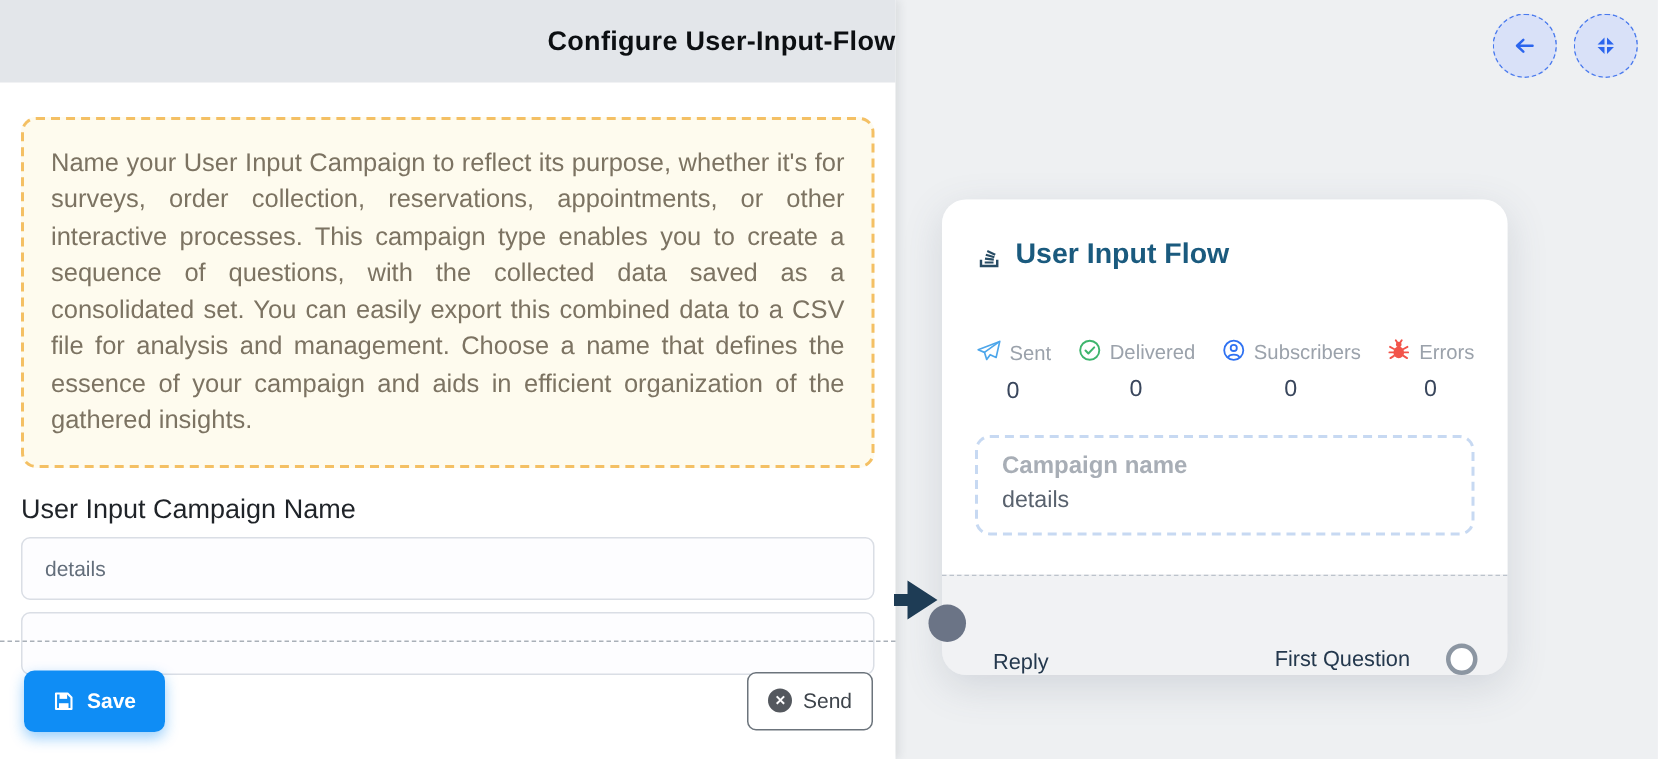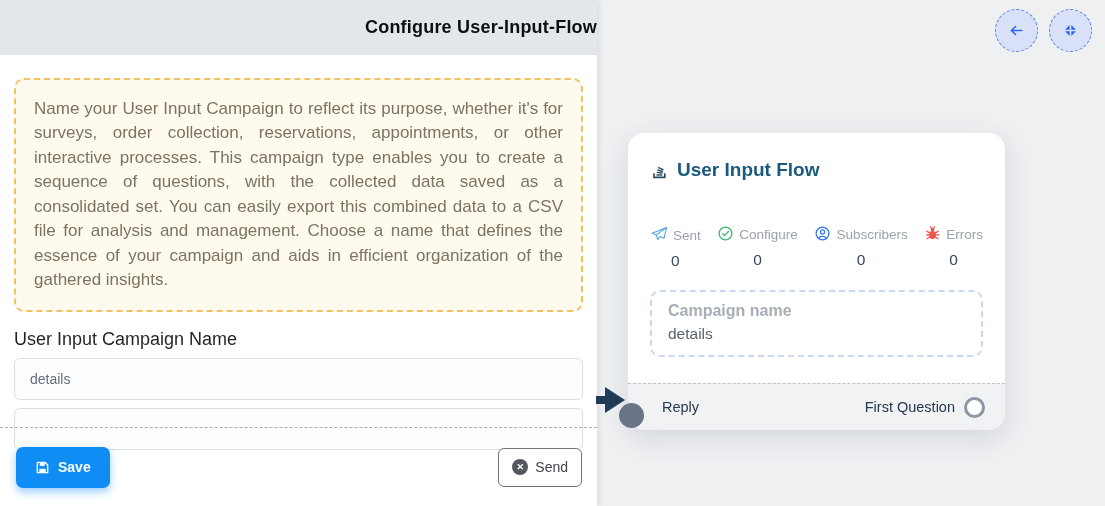--- a/index.html
+++ b/index.html
@@ -41,24 +41,24 @@
   .card-body{background:#fff;border-radius:16px 16px 0 0;padding:24px 22px 26px;}
   .card-title{display:flex;align-items:center;gap:8px;color:#1a5a7e;font-size:19px;font-weight:bold;line-height:26px;}
   .stats-row{display:flex;justify-content:space-between;margin-top:42px;}
   .stat{display:flex;flex-direction:column;align-items:center;}
   .stat-head{display:flex;align-items:flex-end;gap:5px;font-size:13.5px;color:#9ba2ab;}
   .stat-value{margin-top:9px;font-size:15.5px;color:#39465c;}
   .campaign-box{margin-top:20px;border:2px dashed #c7d9f2;border-radius:10px;padding:10px 16px 12px;}
   .campaign-label{font-size:16px;font-weight:bold;color:#a8aeb6;}
   .campaign-value{margin-top:5px;font-size:15.5px;color:#59626e;}
   .card-footer{position:relative;background:#f1f2f4;border-top:1px dashed #bcc3cc;
-               border-radius:0 0 16px 16px;height:47px;display:flex;align-items:center;
+               border-radius:0 0 16px 16px;height:67px;display:flex;align-items:flex-end;
                justify-content:space-between;padding:0 20px 0 34px;}
   .footer-label{font-size:14.5px;color:#24384d;}
-  .footer-right{display:flex;align-items:center;gap:9px;}
+  .footer-right{display:flex;align-items:center;gap:24px;}
   .handle-in{position:absolute;left:-9px;top:19px;width:25px;height:25px;border-radius:50%;
              background:#6b7486;cursor:pointer;}
   .handle-out{width:21px;height:21px;border-radius:50%;background:#fff;border:3.5px solid #8c96a2;cursor:pointer;}
   .cursor-arrow{position:absolute;left:-34px;top:248px;z-index:9;pointer-events:none;}
 </style>
 </head>
 <body>
 
 <div class="app">
 
@@ -146,21 +146,21 @@
           </div>
 
           <div class="stat">
             <div class="stat-head">
               <span style="display:flex;">
                 <svg width="17" height="17" viewBox="0 0 24 24" fill="none">
                   <circle cx="12" cy="12" r="9" stroke="#3eb56d" stroke-width="1.8"></circle>
                   <path d="M8 12.3 l2.7 2.7 L16.2 9.3" stroke="#3eb56d" stroke-width="1.9" stroke-linecap="round" stroke-linejoin="round"></path>
                 </svg>
               </span>
-              <span>Configure</span>
+              <span>Delivered</span>
             </div>
             <div class="stat-value">0</div>
           </div>
 
           <div class="stat">
             <div class="stat-head">
               <span style="display:flex;">
                 <svg width="17" height="17" viewBox="0 0 24 24" fill="none" stroke="#2f72f2" stroke-width="1.7">
                   <circle cx="12" cy="12" r="9"></circle>
                   <circle cx="12" cy="9.8" r="2.9"></circle>

